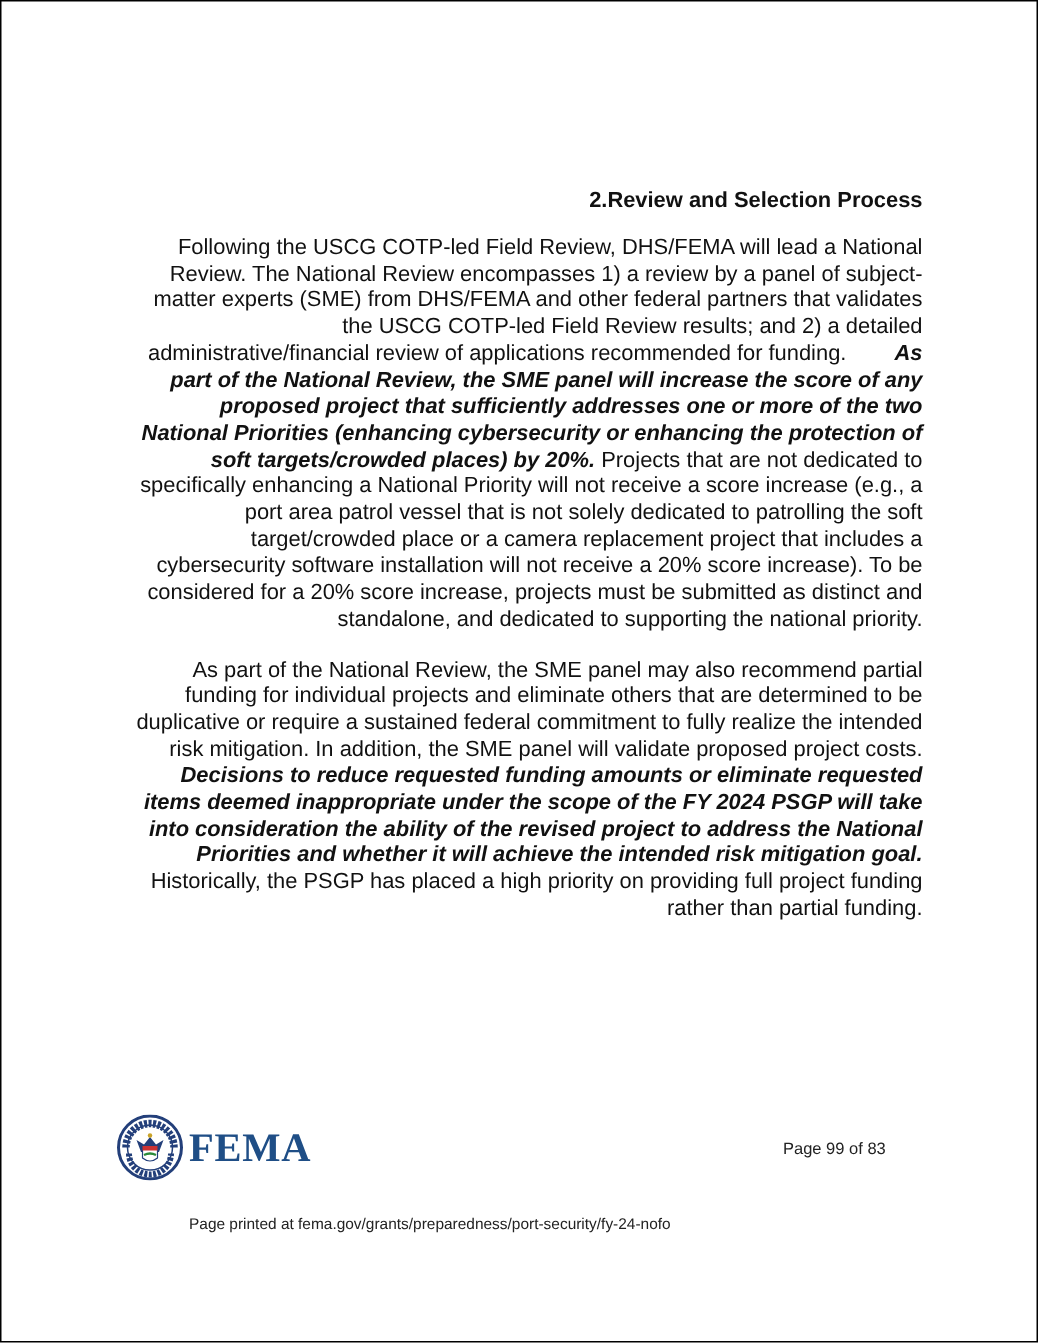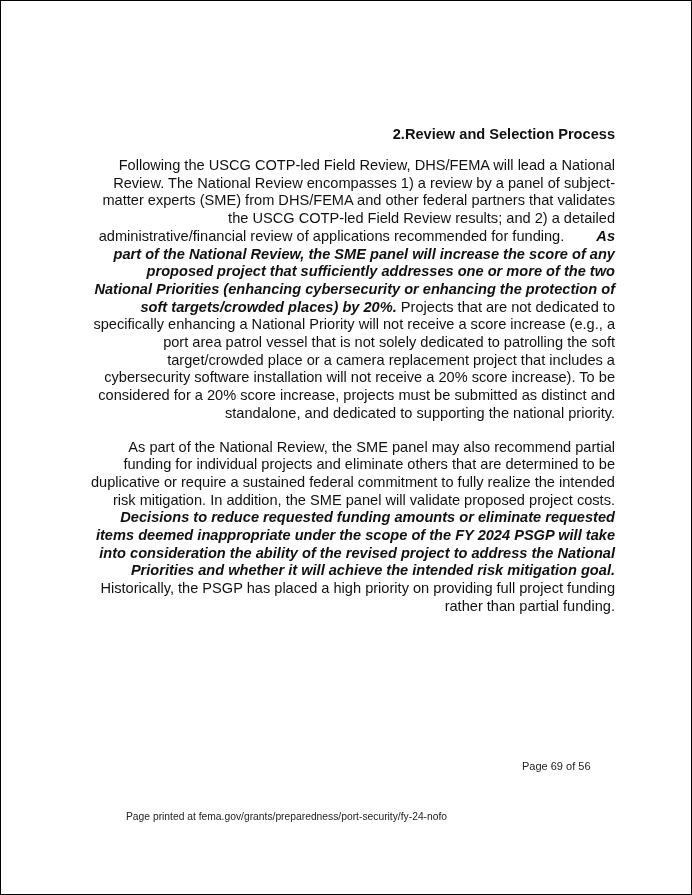--- a/index.html
+++ b/index.html
@@ -96,18 +96,32 @@
     <div class="heading">
       <span class="num">2.</span><span>Review and Selection Process</span>
     </div>
 
     <p class="para"><span>Following the USCG COTP-led Field Review, DHS/FEMA will lead a National Review. The National Review encompasses 1) a review by a panel of subject-matter experts (SME) from DHS/FEMA and other federal partners that validates the USCG COTP-led Field Review results; and 2) a detailed administrative/financial review of applications recommended for funding. </span><span class="bi">As part of the National Review, the SME panel will increase the score of any proposed project that sufficiently addresses one or more of the two National Priorities (enhancing cybersecurity or enhancing the protection of soft targets/crowded places) by 20%.</span><span> Projects that are not dedicated to specifically enhancing a National Priority will not receive a score increase (e.g., a port area patrol vessel that is not solely dedicated to patrolling the soft target/crowded place or a camera replacement project that includes a cybersecurity software installation will not receive a 20% score increase). To be considered for a 20% score increase, projects must be submitted as distinct and standalone, and dedicated to supporting the national priority.</span></p>
 
     <p class="para"><span>As part of the National Review, the SME panel may also recommend partial funding for individual projects and eliminate others that are determined to be duplicative or require a sustained federal commitment to fully realize the intended risk mitigation. In addition, the SME panel will validate proposed project costs. </span><span class="bi">Decisions to reduce requested funding amounts or eliminate requested items deemed inappropriate under the scope of the FY 2024 PSGP will take into consideration the ability of the revised project to address the National Priorities and whether it will achieve the intended risk mitigation goal.</span><span> Historically, the PSGP has placed a high priority on providing full project funding rather than partial funding.</span></p>
 
   </div>
 
+  <div class="footer-logo">
+    <svg class="seal" viewBox="0 0 44 44">
+      <circle cx="22" cy="22" r="21" fill="#ffffff" stroke="#233f7a" stroke-width="2"></circle>
+      <circle cx="22" cy="22" r="15" fill="#ffffff" stroke="#233f7a" stroke-width="1"></circle>
+      <path d="M6 22 A16 16 0 0 1 38 22" fill="none" stroke="#233f7a" stroke-width="5" stroke-dasharray="2 1"></path>
+      <path d="M8 26 A14 14 0 0 0 36 26" fill="none" stroke="#233f7a" stroke-width="4" stroke-dasharray="2 1"></path>
+      <path d="M13 17 L18 20 L22 15 L26 20 L31 17 L28 25 L16 25 Z" fill="#233f7a"></path>
+      <path d="M17 21 L27 21 L27 29 Q22 33 17 29 Z" fill="#ffffff" stroke="#233f7a" stroke-width="0.8"></path>
+      <rect x="17" y="21" width="10" height="3" fill="#c33"></rect>
+      <path d="M18 27 Q22 25 26 27" stroke="#2a8a3a" stroke-width="1.5" fill="none"></path>
+      <circle cx="22" cy="14" r="1.5" fill="#c9a227"></circle>
+    </svg>
+    <span class="fema-word">FEMA</span>
+  </div>
 
-  <div class="page-num">Page 69 of 56</div>
+  <div class="page-num">Page 99 of 83</div>
 
   <div class="printed">Page printed at fema.gov/grants/preparedness/port-security/fy-24-nofo</div>
 
 </div>
 
 </body></html>

